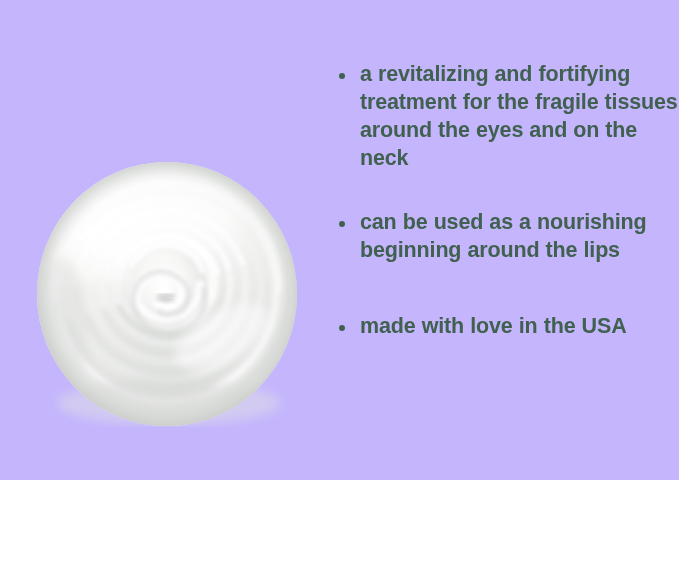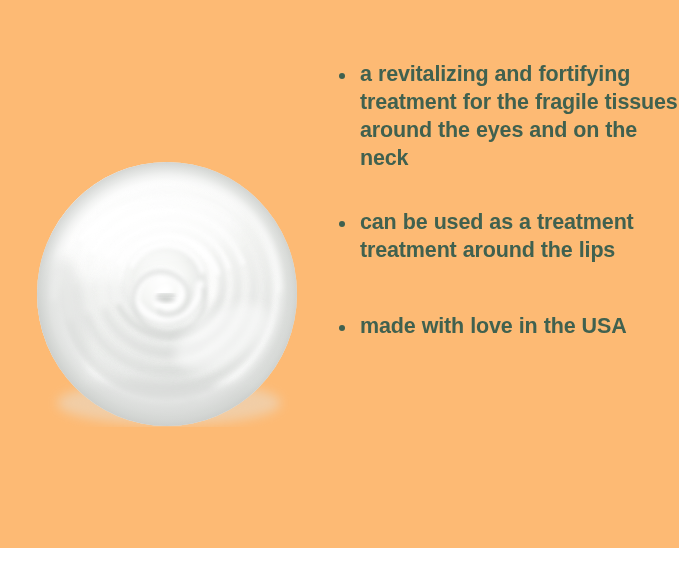--- a/index.html
+++ b/index.html
@@ -12,22 +12,22 @@
     height: 580px;
     background: #ffffff;
     font-family: "Liberation Sans", sans-serif;
     overflow: hidden;
     position: relative;
   }
 
   #canvas {
     position: relative;
     width: 679px;
-    height: 548px;
-    background: #fdba74;
+    height: 480px;
+    background: #c4b5fd;
   }
 
   
   #cream-panel {
     position: absolute;
     left: 0px;
     top: 0px;
     width: 320px;
     height: 580px;
   }
@@ -212,21 +212,21 @@
   <ul id="bullet-list" style="list-style:none;margin:0;padding:0;">
 
     <li class="bullet-item" id="bullet-item-0">
       <span class="bullet-dot"></span>
       <span class="bullet-text">a revitalizing and fortifying treatment for the fragile tissues around the eyes and on the neck</span>
     </li>
 
 
     <li class="bullet-item" id="bullet-item-2">
       <span class="bullet-dot"></span>
-      <span class="bullet-text">can be used as a treatment treatment around the lips</span>
+      <span class="bullet-text">can be used as a nourishing beginning around the lips</span>
     </li>
 
     <li class="bullet-item" id="bullet-item-3">
       <span class="bullet-dot"></span>
       <span class="bullet-text">made with love in the USA</span>
     </li>
 
   </ul>
 
 </div>

